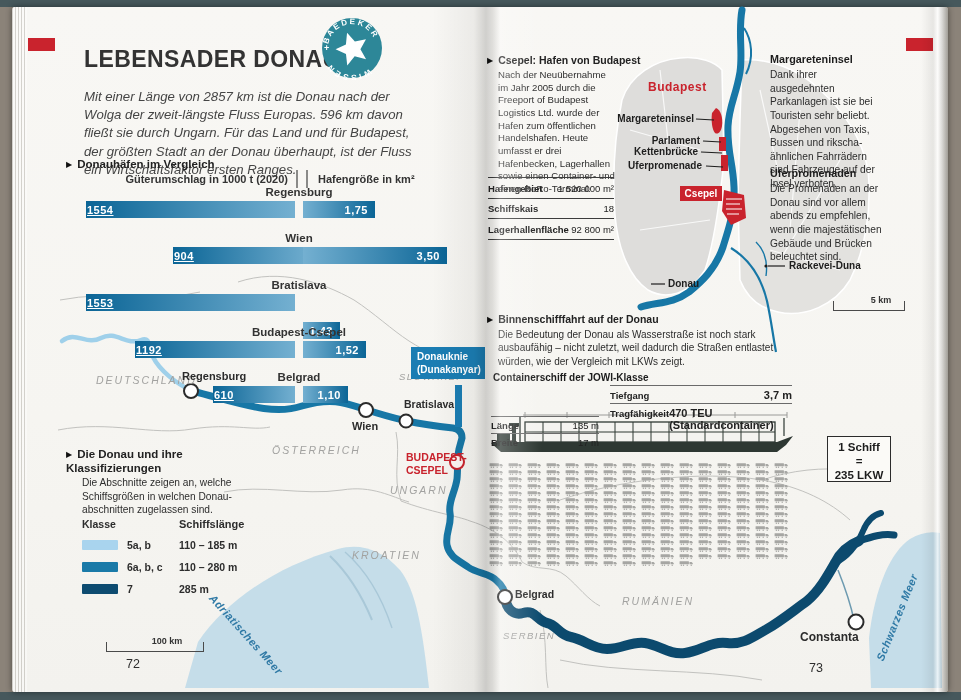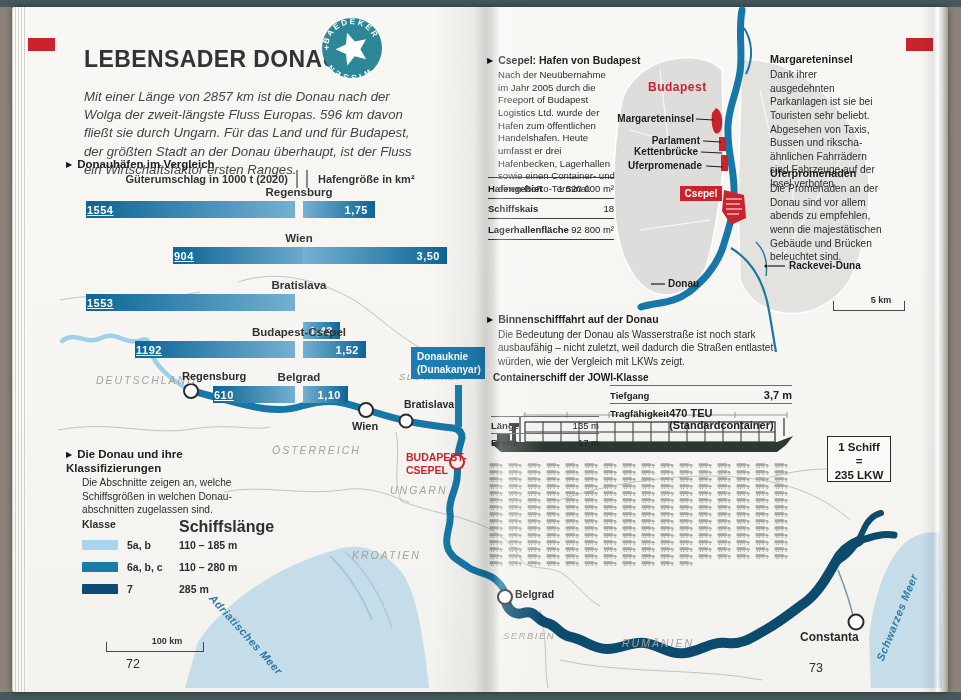--- a/index.html
+++ b/index.html
@@ -202,40 +202,40 @@
       <div class="bar l" style="left: 213px; top: 386px; width: 82px;">610</div>
       <div class="bar r" style="left: 303px; top: 386px; width: 45px;">1,10</div>
     </div>
 
   <div class="cty" style="left:96px;top:374px;">DEUTSCHLAND</div>
   <div class="cty" style="left:272px;top:444px;">ÖSTERREICH</div>
   <div class="cty sm" style="left:399px;top:371px;">SLOWAKEI</div>
   <div class="cty" style="left:390px;top:484px;">UNGARN</div>
   <div class="cty" style="left:352px;top:549px;">KROATIEN</div>
   <div class="cty sm" style="left:503px;top:630px;">SERBIEN</div>
-  <div class="cty" style="left:622px;top:595px;margin-top:42px;">RUMÄNIEN</div>
+  <div class="cty" style="left:622px;top:595px;">RUMÄNIEN</div>
 
   <div class="city" style="left:182px;top:370px;">Regensburg</div>
   <div class="city" style="left:352px;top:420px;">Wien</div>
   <div class="city" style="left:404px;top:398px;font-size:10.5px;">Bratislava</div>
   <div class="city" style="left:406px;top:451px;width:62px;font-size:10.5px;color:#c9232d;line-height:1.25;white-space:normal;">BUDAPEST-CSEPEL</div>
   <div class="city" style="left:515px;top:588px;font-size:10.5px;">Belgrad</div>
   <div class="city" style="left:800px;top:630px;font-size:12px;">Constanta</div>
 
   <div class="knie" style="left:411px;top:347px;width:74px;">Donauknie (Dunakanyar)</div>
 
   <div class="sea-label" style="left:216px;top:592px;transform:rotate(48deg);">Adriatisches Meer</div>
   <div class="sea-label" style="left:874px;top:658px;transform:rotate(-68deg);">Schwarzes Meer</div>
 
   <div class="abs sec-head" style="left:66px;top:447px;width:170px;white-space:normal;line-height:1.25;">
     <span class="ptr">▶</span><span>Die Donau und ihre Klassifizierungen</span>
   </div>
   <div class="body-txt" style="left:82px;top:476px;width:192px;">Die Abschnitte zeigen an, welche Schiffsgrößen in welchen Donau-abschnitten zugelassen sind.</div>
   <div class="abs" style="left:82px;top:518px;font-size:10.5px;font-weight:600;color:#2d2d2d;">Klasse</div>
-  <div class="abs" style="left:179px;top:518px;font-size:16px;font-weight:600;color:#2d2d2d;">Schiffslänge</div>
+  <div class="abs" style="left:179px;top:518px;font-size:11px;font-weight:600;color:#2d2d2d;">Schiffslänge</div>
   <div id="cls-rows" class="abs" style="left:82px;top:534px;">
       <div class="cls-row">
         <div class="sw" style="background: rgb(169, 212, 238);"></div>
         <span class="k">5a, b</span>
         <span class="v">110 – 185 m</span>
       </div>
       <div class="cls-row">
         <div class="sw" style="background: rgb(26, 122, 168);"></div>
         <span class="k">6a, b, c</span>
         <span class="v">110 – 280 m</span>

